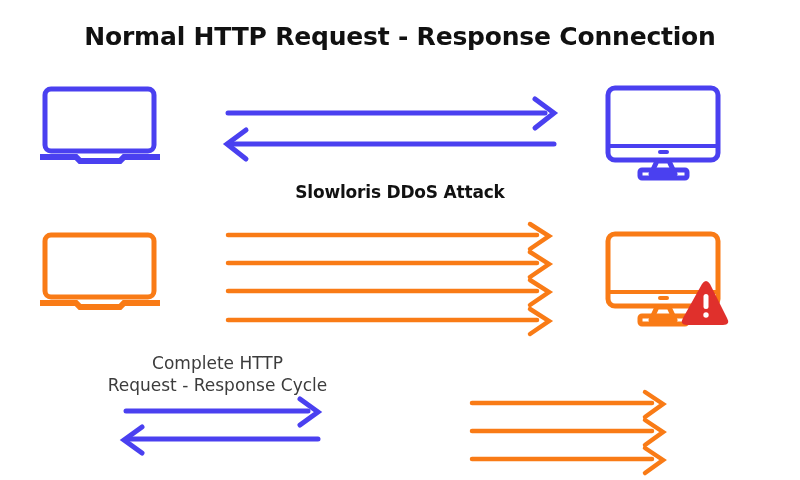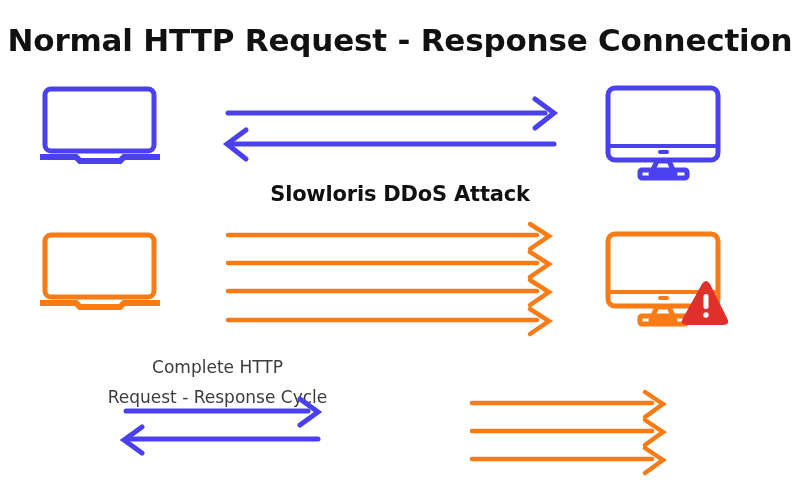--- a/index.html
+++ b/index.html
@@ -25,32 +25,32 @@
     position: absolute;
     width: 800px;
     text-align: center;
     font-weight: bold;
     color: #111111;
     letter-spacing: -0.2px;
     white-space: nowrap;
   }
   #title-normal {
     top: 22px;
-    font-size: 31px;
+    font-size: 25px;
   }
   #title-slowloris {
     top: 182px;
-    font-size: 21px;
+    font-size: 17px;
   }
   .caption {
     position: absolute;
     text-align: center;
     color: #3c3c3c;
     font-size: 17px;
-    line-height: 30px;
+    line-height: 22px;
     white-space: pre-line;
   }
   #caption-complete {
     left: 95px;
     top: 352px;
     width: 245px;
   }
   #caption-incomplete {
     left: 462px;
     top: 352px;

